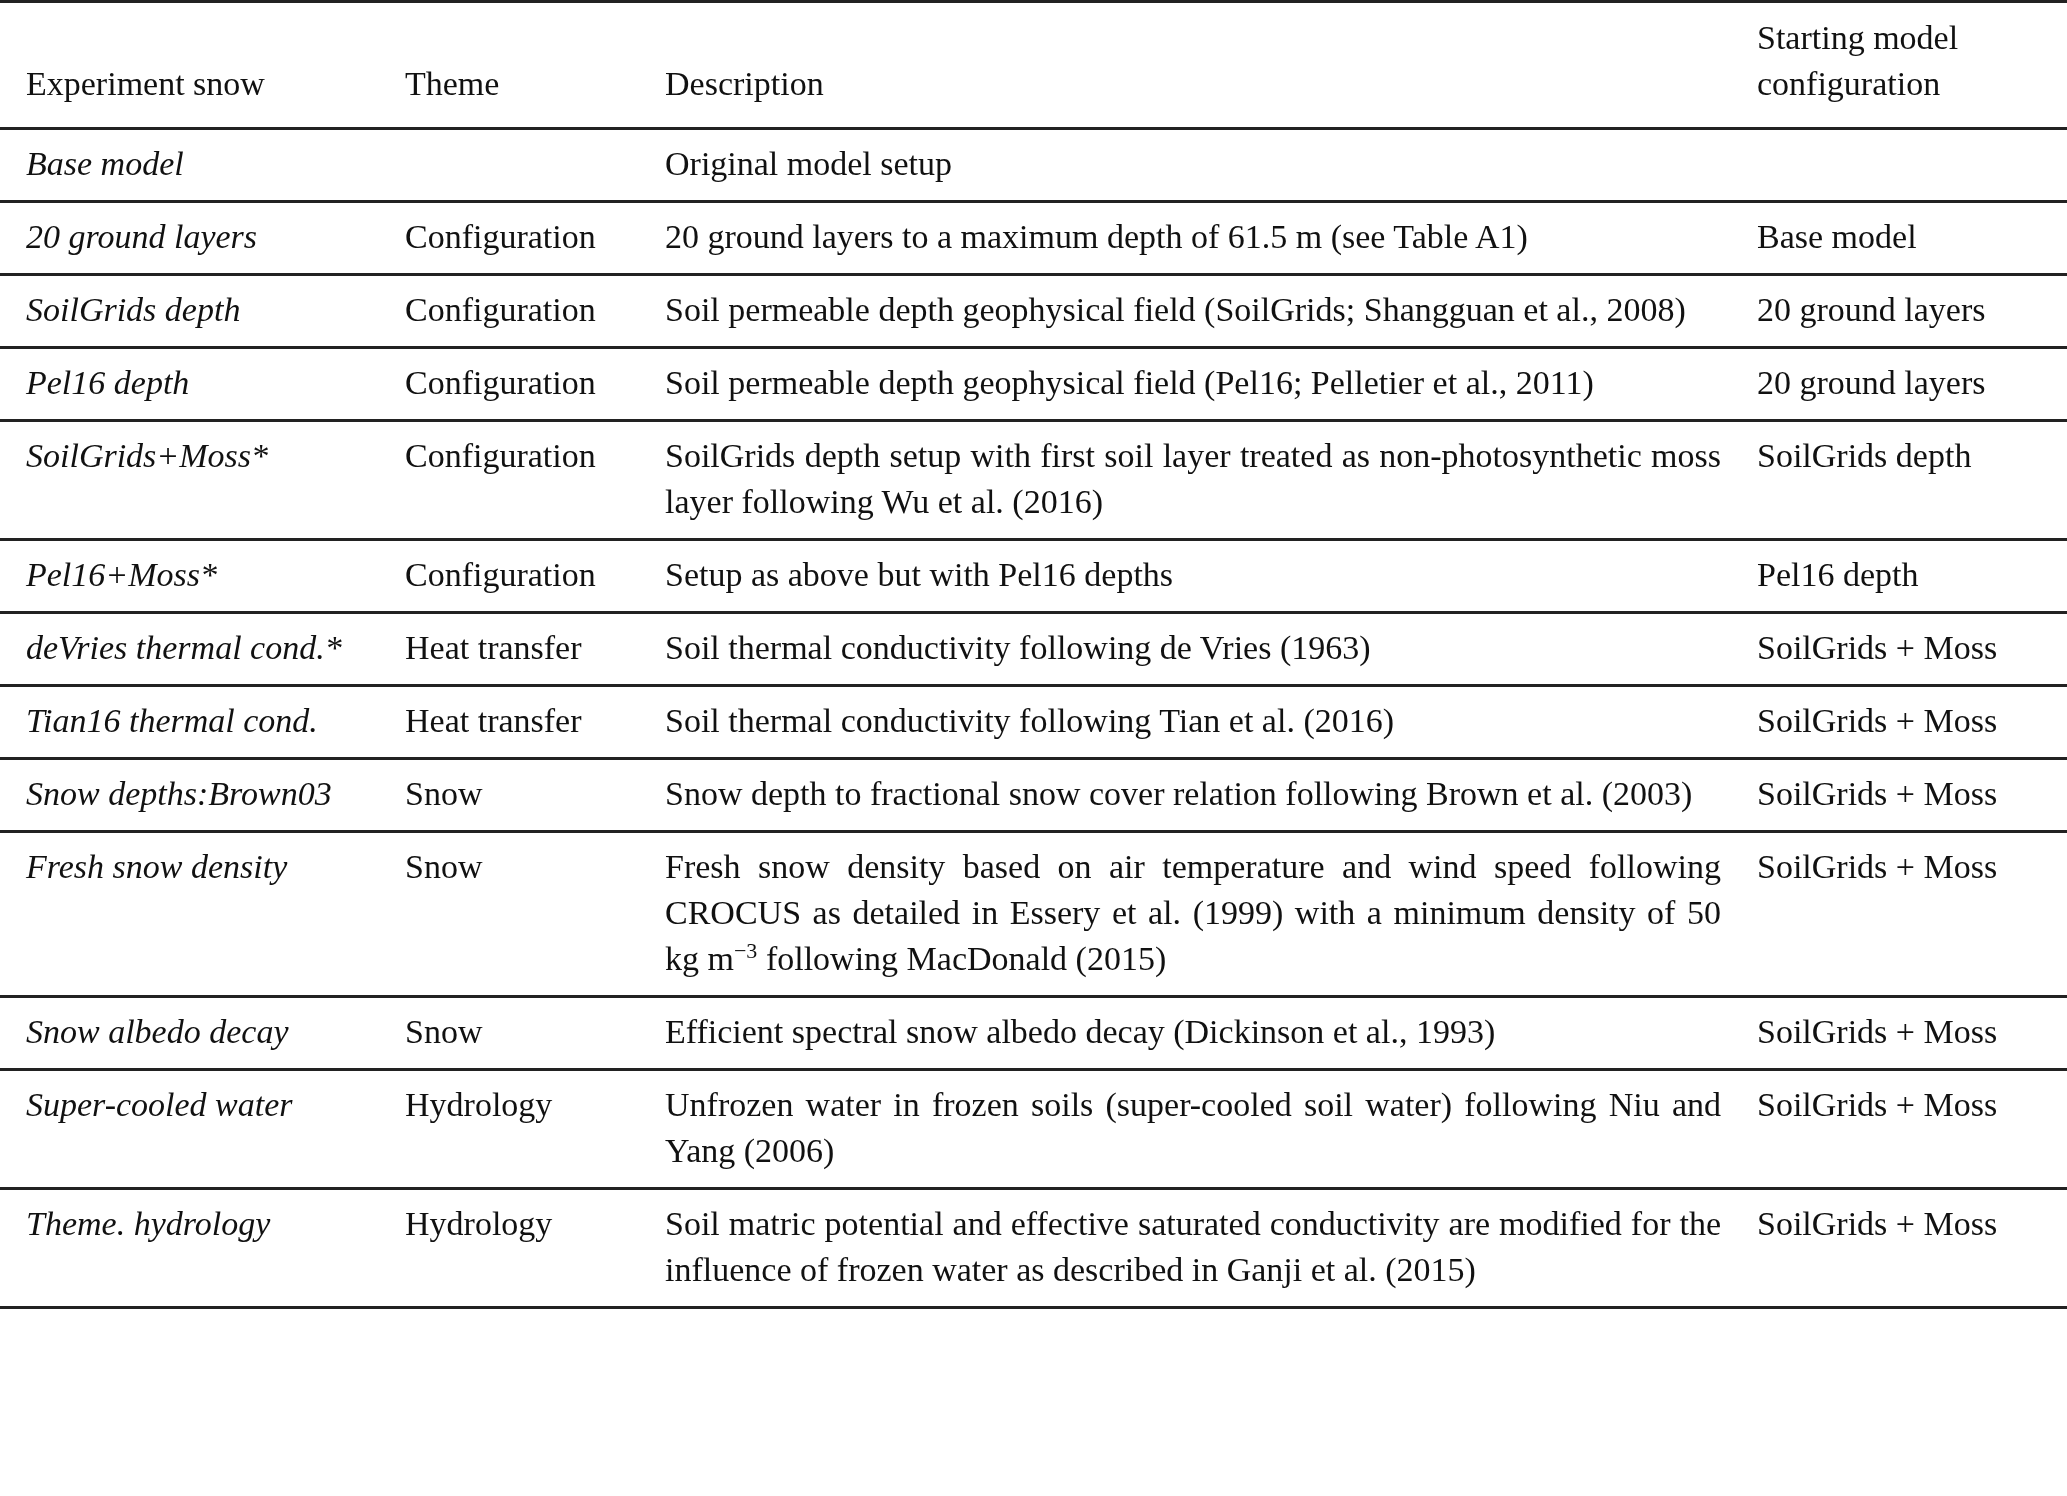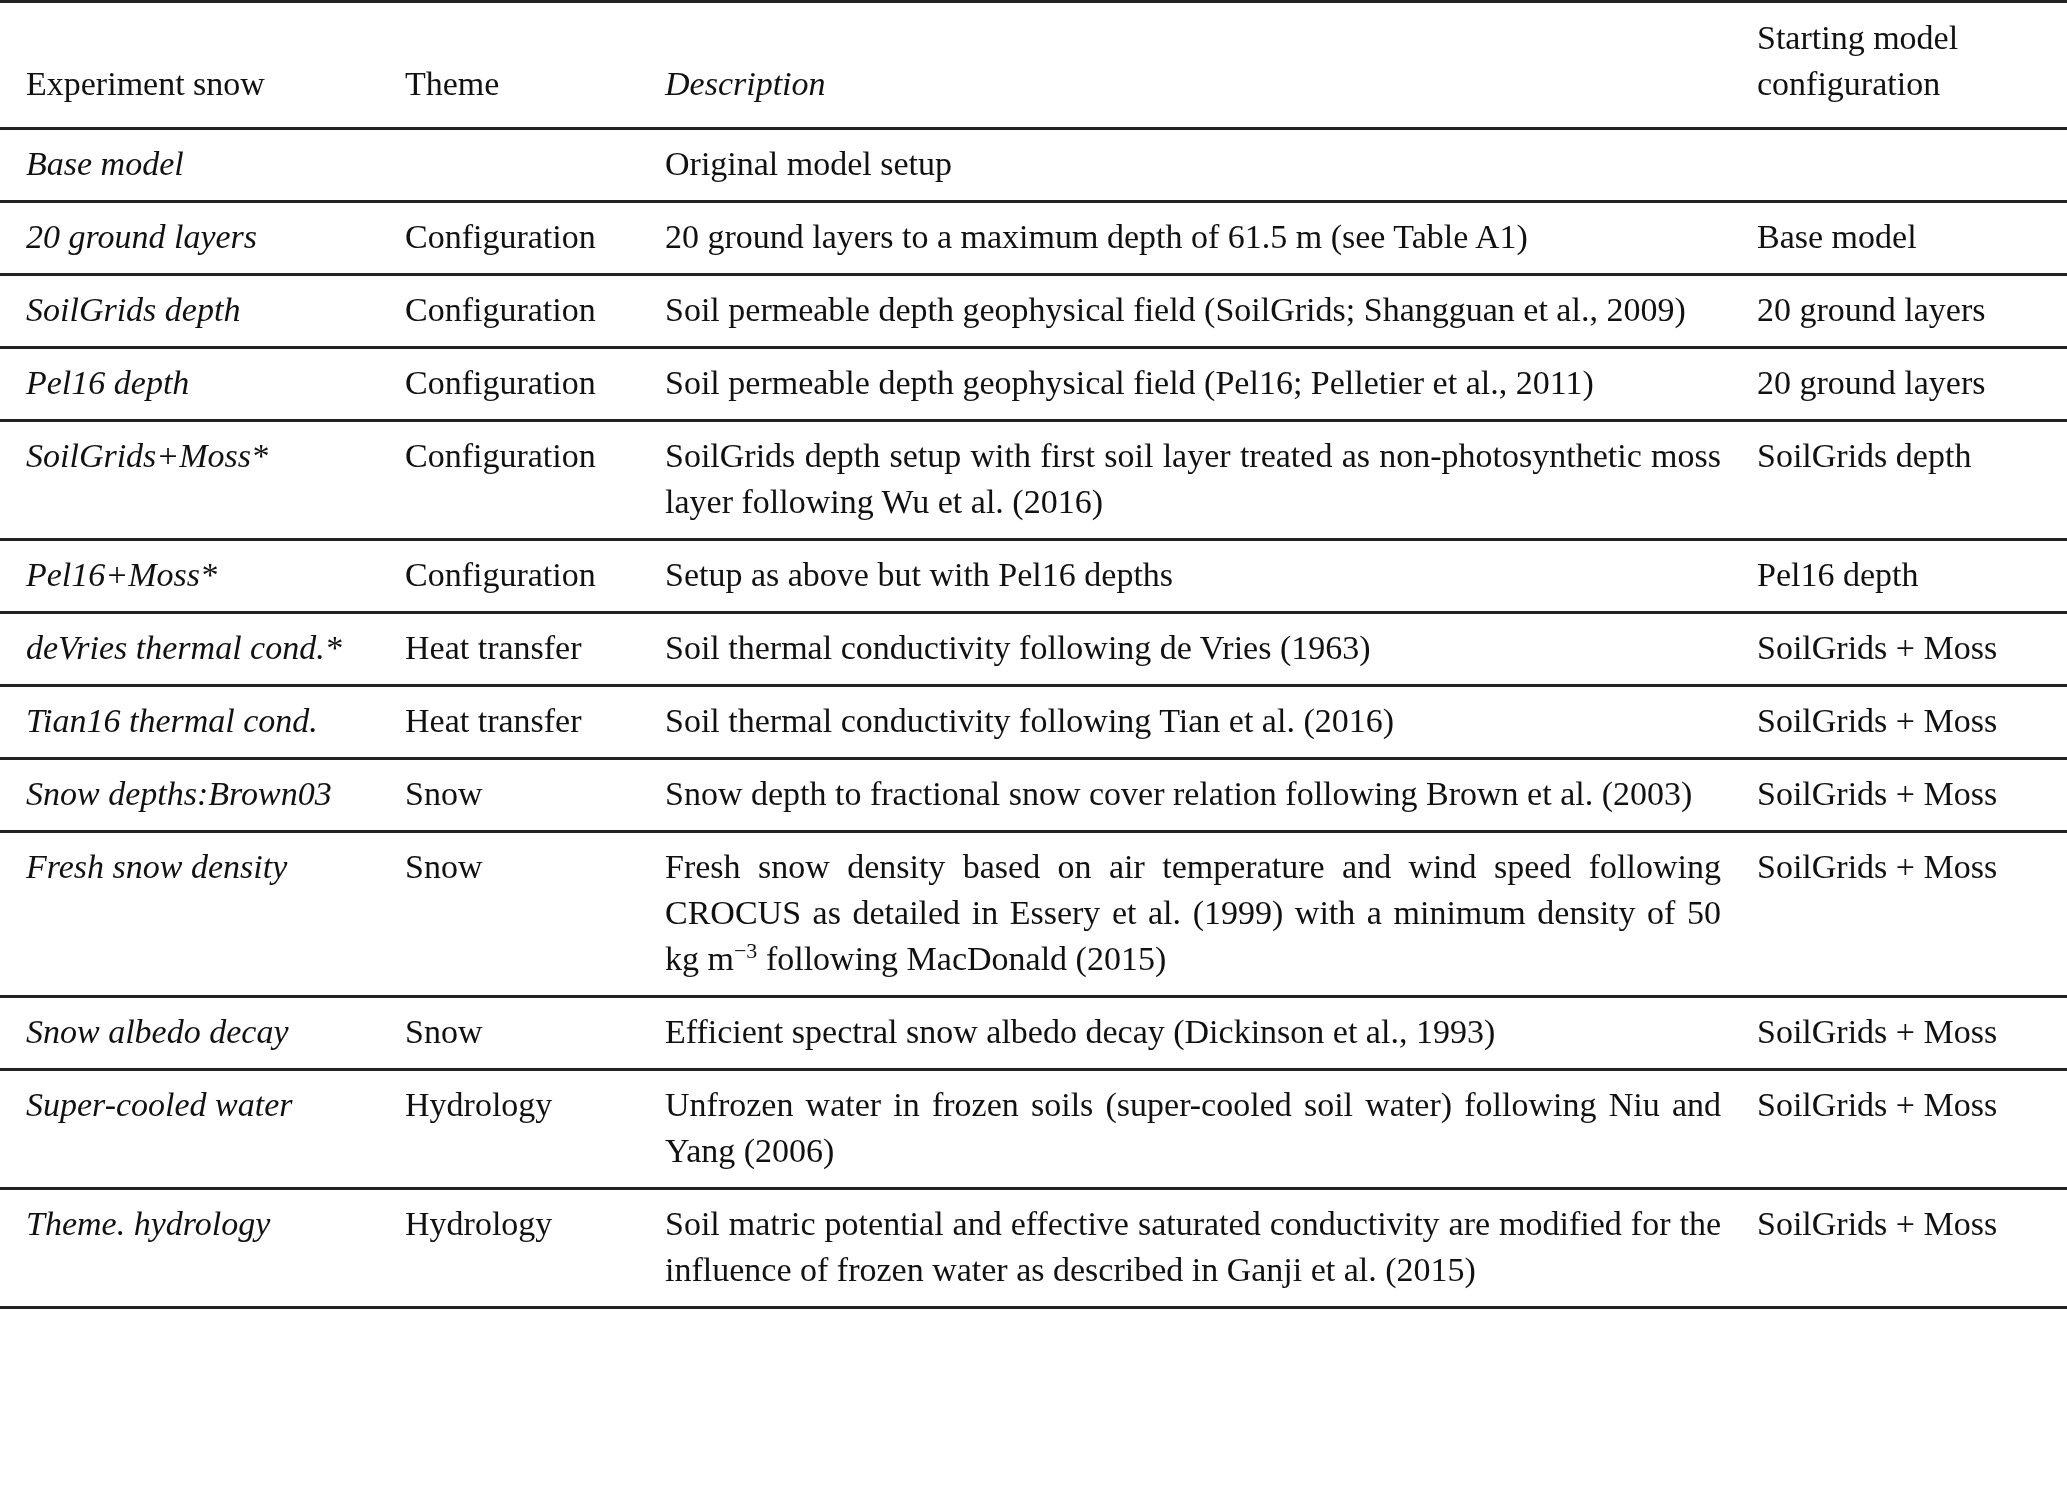--- a/index.html
+++ b/index.html
@@ -27,21 +27,21 @@
     height: 83px;
   }
   table.exp td {
     vertical-align: top;
     padding: 11px 0 13px 0;
     font-family: Liberation Serif, serif;
   }
   table.exp th:first-child, table.exp td:first-child { padding-left: 26px; }
   td.name { font-style: italic; }
   td.desc { text-align: justify; padding-right: 36px !important; }
-  th.desc { padding-right: 36px; font-style: italic; }
+  th.desc { padding-right: 36px; }
   td.start, th.start { padding-left: 0; }
   .sup { font-size: 22px; vertical-align: super; line-height: 0; }
 </style>
 </head>
 <body>
 
 <table class="exp">
   <colgroup>
       <col class="c1">
       <col class="c2">
@@ -65,21 +65,21 @@
   </tr>
       <tr>
     <td class="name">20 ground layers</td>
     <td class="theme">Configuration</td>
     <td class="desc">20 ground layers to a maximum depth of 61.5 m (see Table A1)</td>
     <td class="start">Base model</td>
   </tr>
       <tr>
     <td class="name">SoilGrids depth</td>
     <td class="theme">Configuration</td>
-    <td class="desc">Soil permeable depth geophysical field (SoilGrids;  Shangguan et al., 2009)</td>
+    <td class="desc">Soil permeable depth geophysical field (SoilGrids;  Shangguan et al., 2008)</td>
     <td class="start">20 ground layers</td>
   </tr>
       <tr>
     <td class="name">Pel16 depth</td>
     <td class="theme">Configuration</td>
     <td class="desc">Soil permeable depth geophysical field (Pel16; Pelletier et al., 2011)</td>
     <td class="start">20 ground layers</td>
   </tr>
       <tr>
     <td class="name">SoilGrids+Moss*</td>

